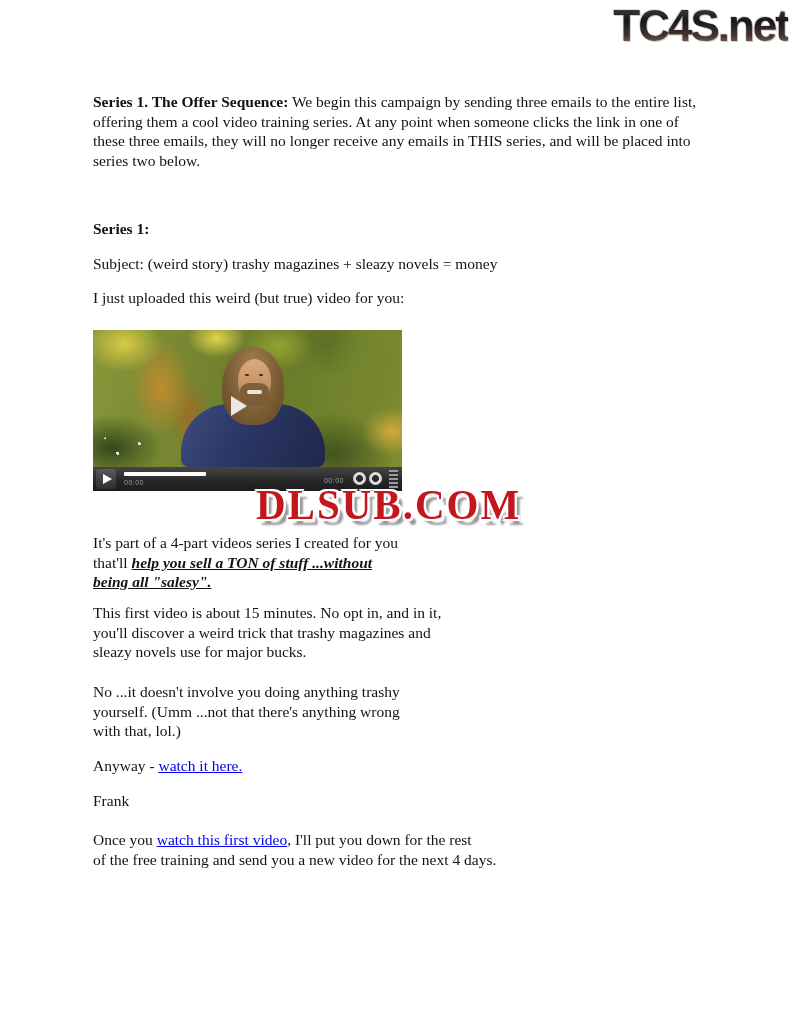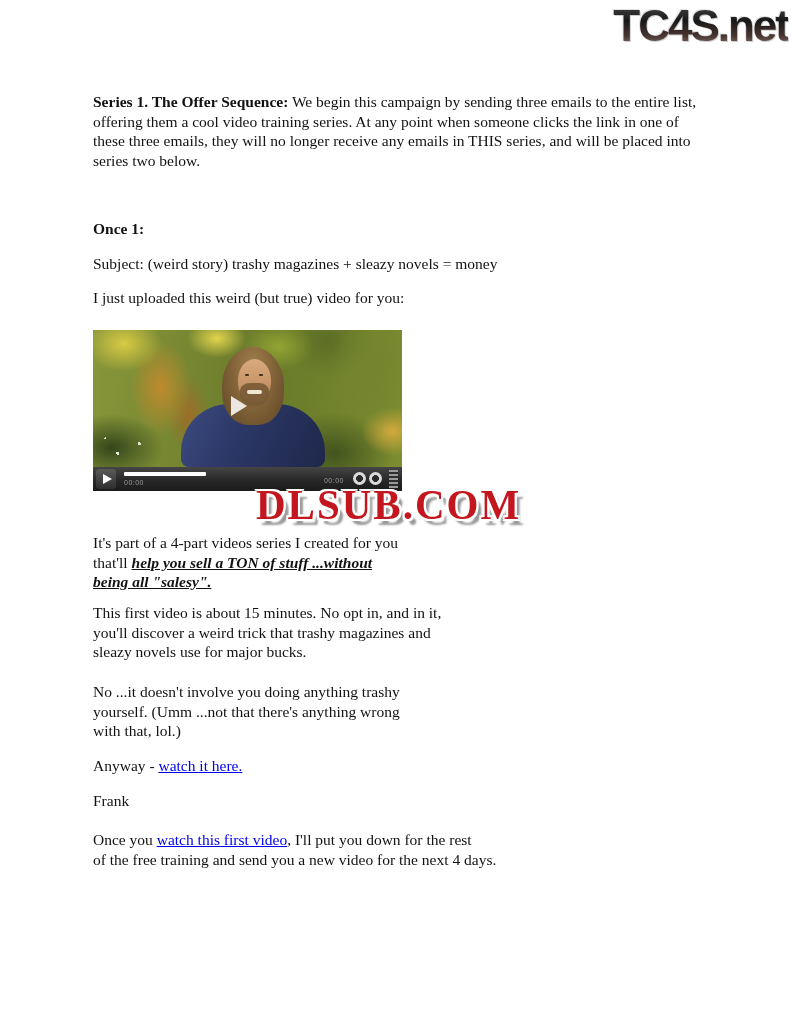--- a/index.html
+++ b/index.html
@@ -109,21 +109,21 @@
 
 <div class="page">
 
   <div class="tc4s">TC4S.net</div>
 
   <p class="bp p-intro"><span class="bold">Series 1. The Offer Sequence:</span><span> We begin this campaign by sending three emails to the entire list,
 offering them a cool video training series. At any point when someone clicks the link in one of
 these three emails, they will no longer receive any emails in THIS series, and will be placed into
 series two below.</span></p>
 
-  <p class="bp p-email1">Once 1:</p>
+  <p class="bp p-email1">Series 1:</p>
 
   <p class="bp p-subject">Subject: (weird story) trashy magazines + sleazy novels = money</p>
 
   <p class="bp p-upload">I just uploaded this weird (but true) video for you:</p>
 
   <div class="video">
     <div class="thumb">
       <div class="shirt"></div>
       <div class="collar"></div>
       <div class="hair"></div>

